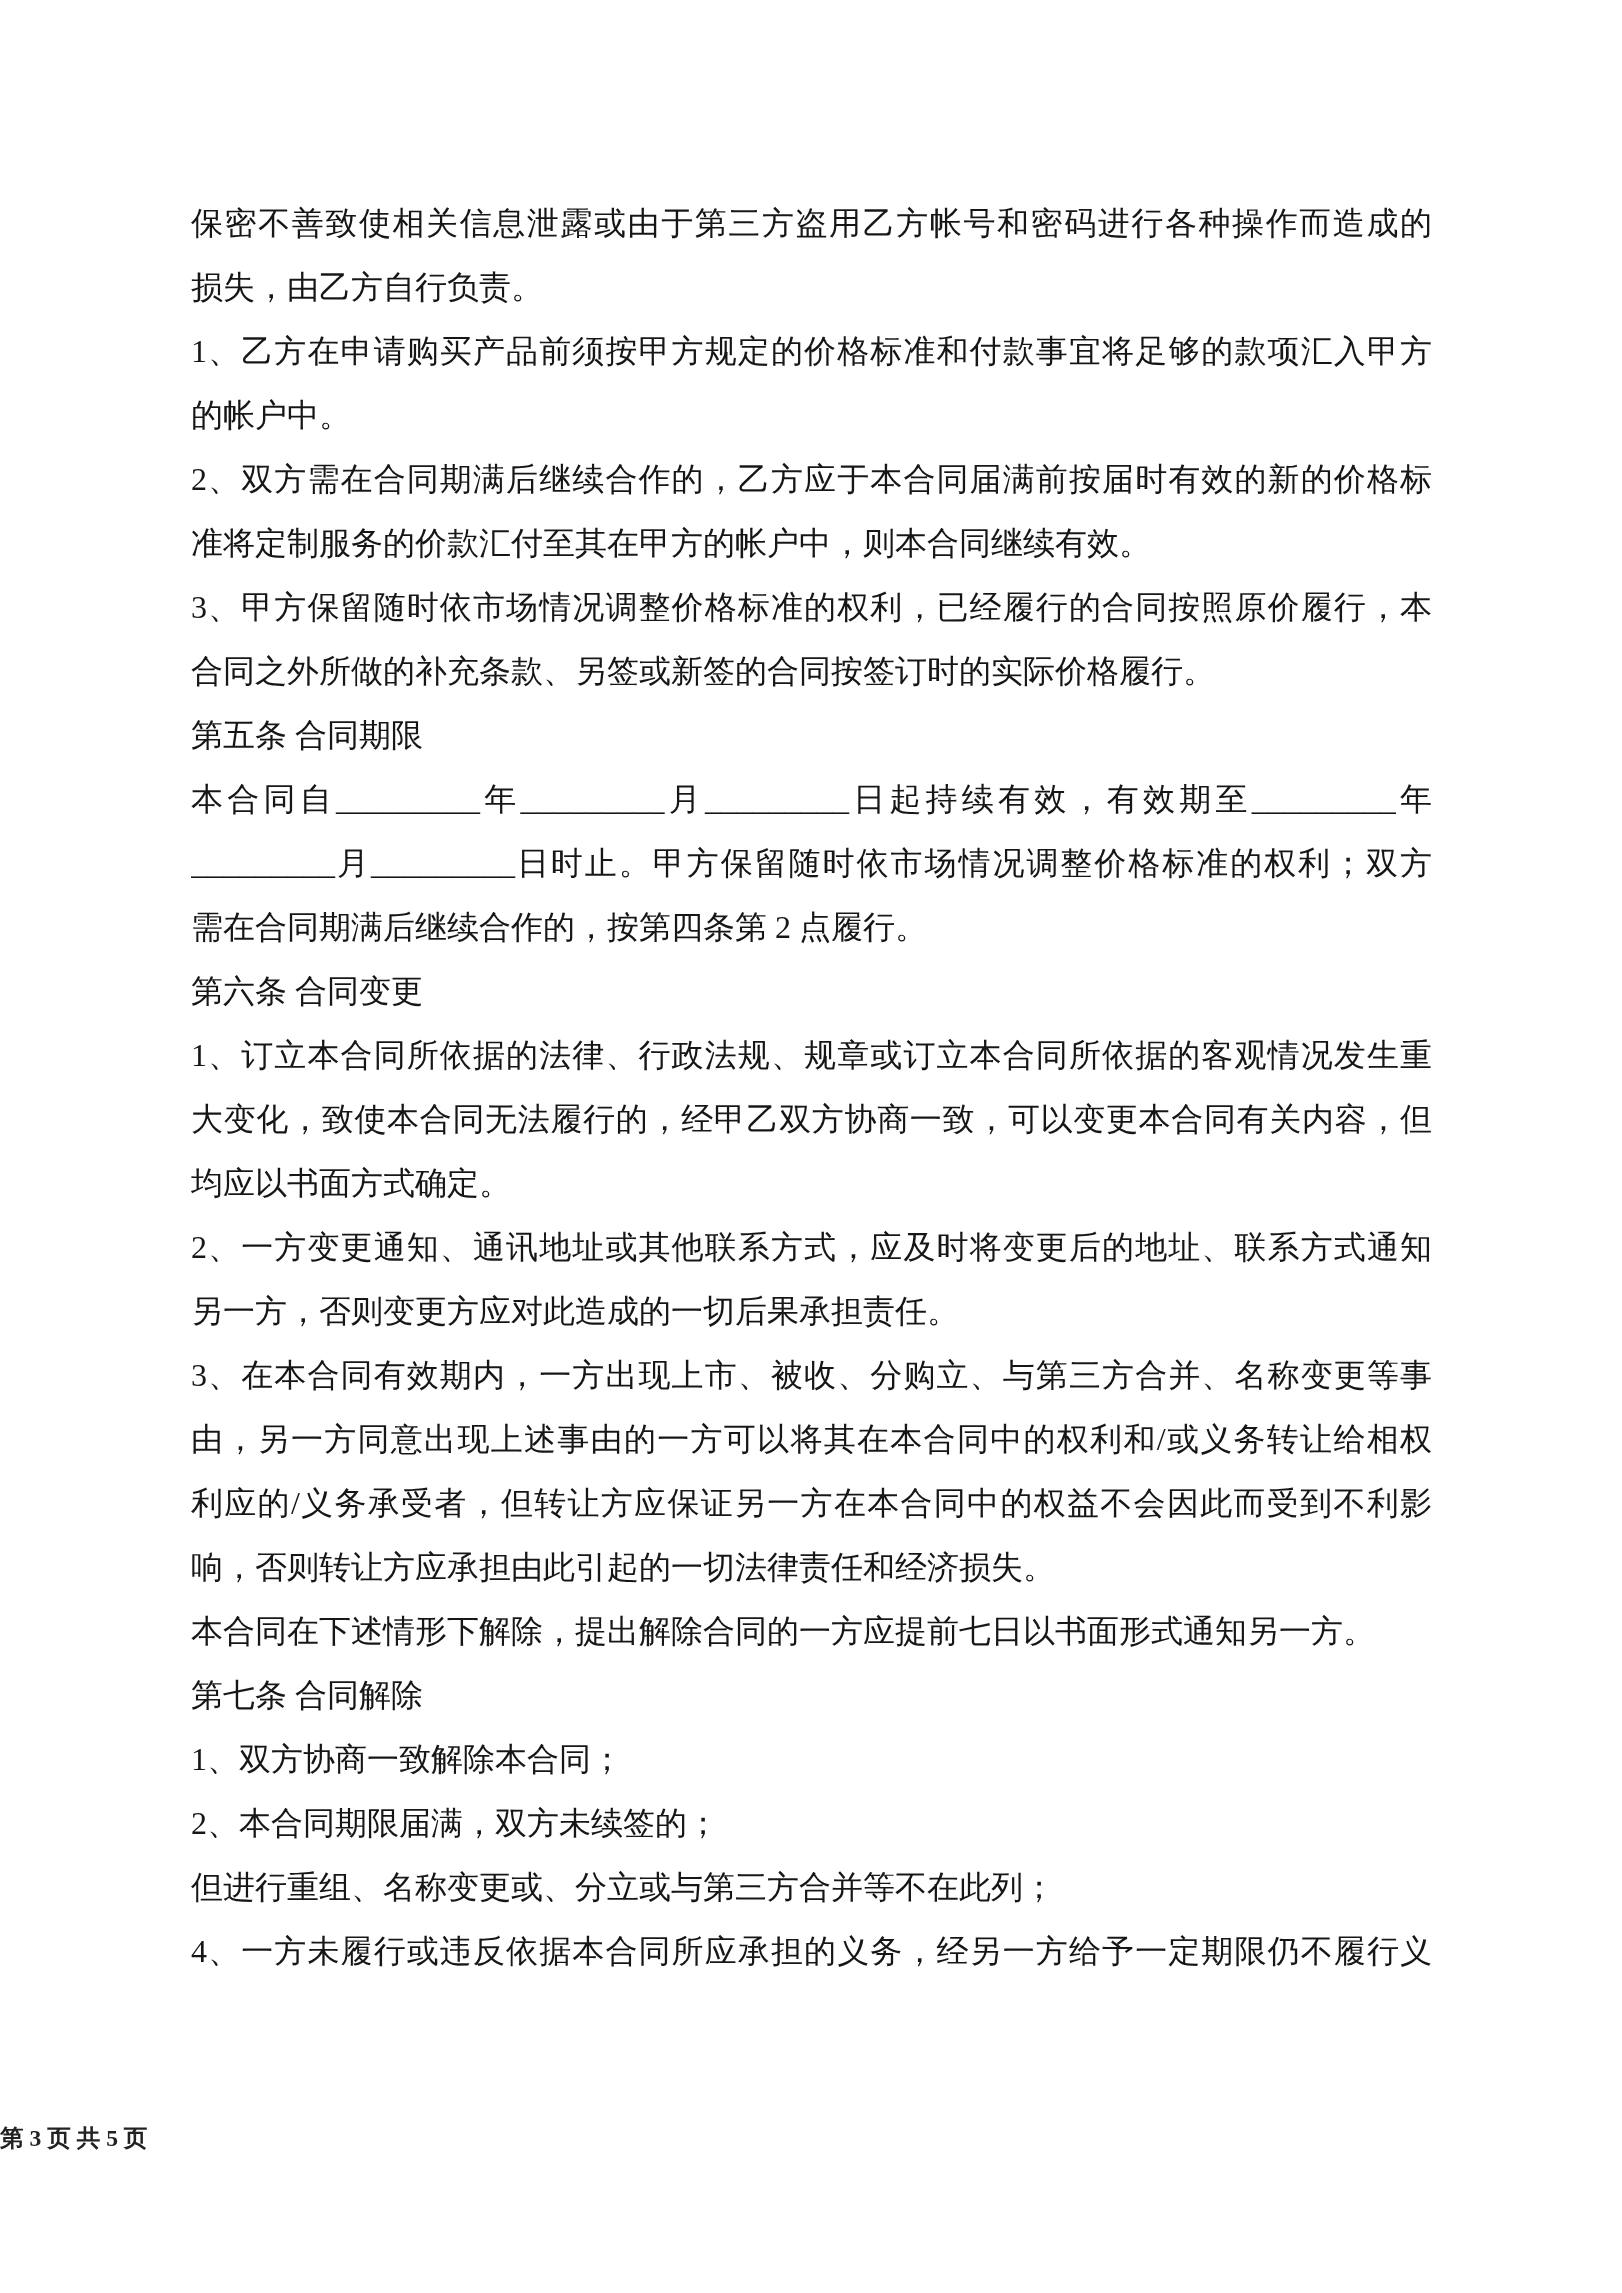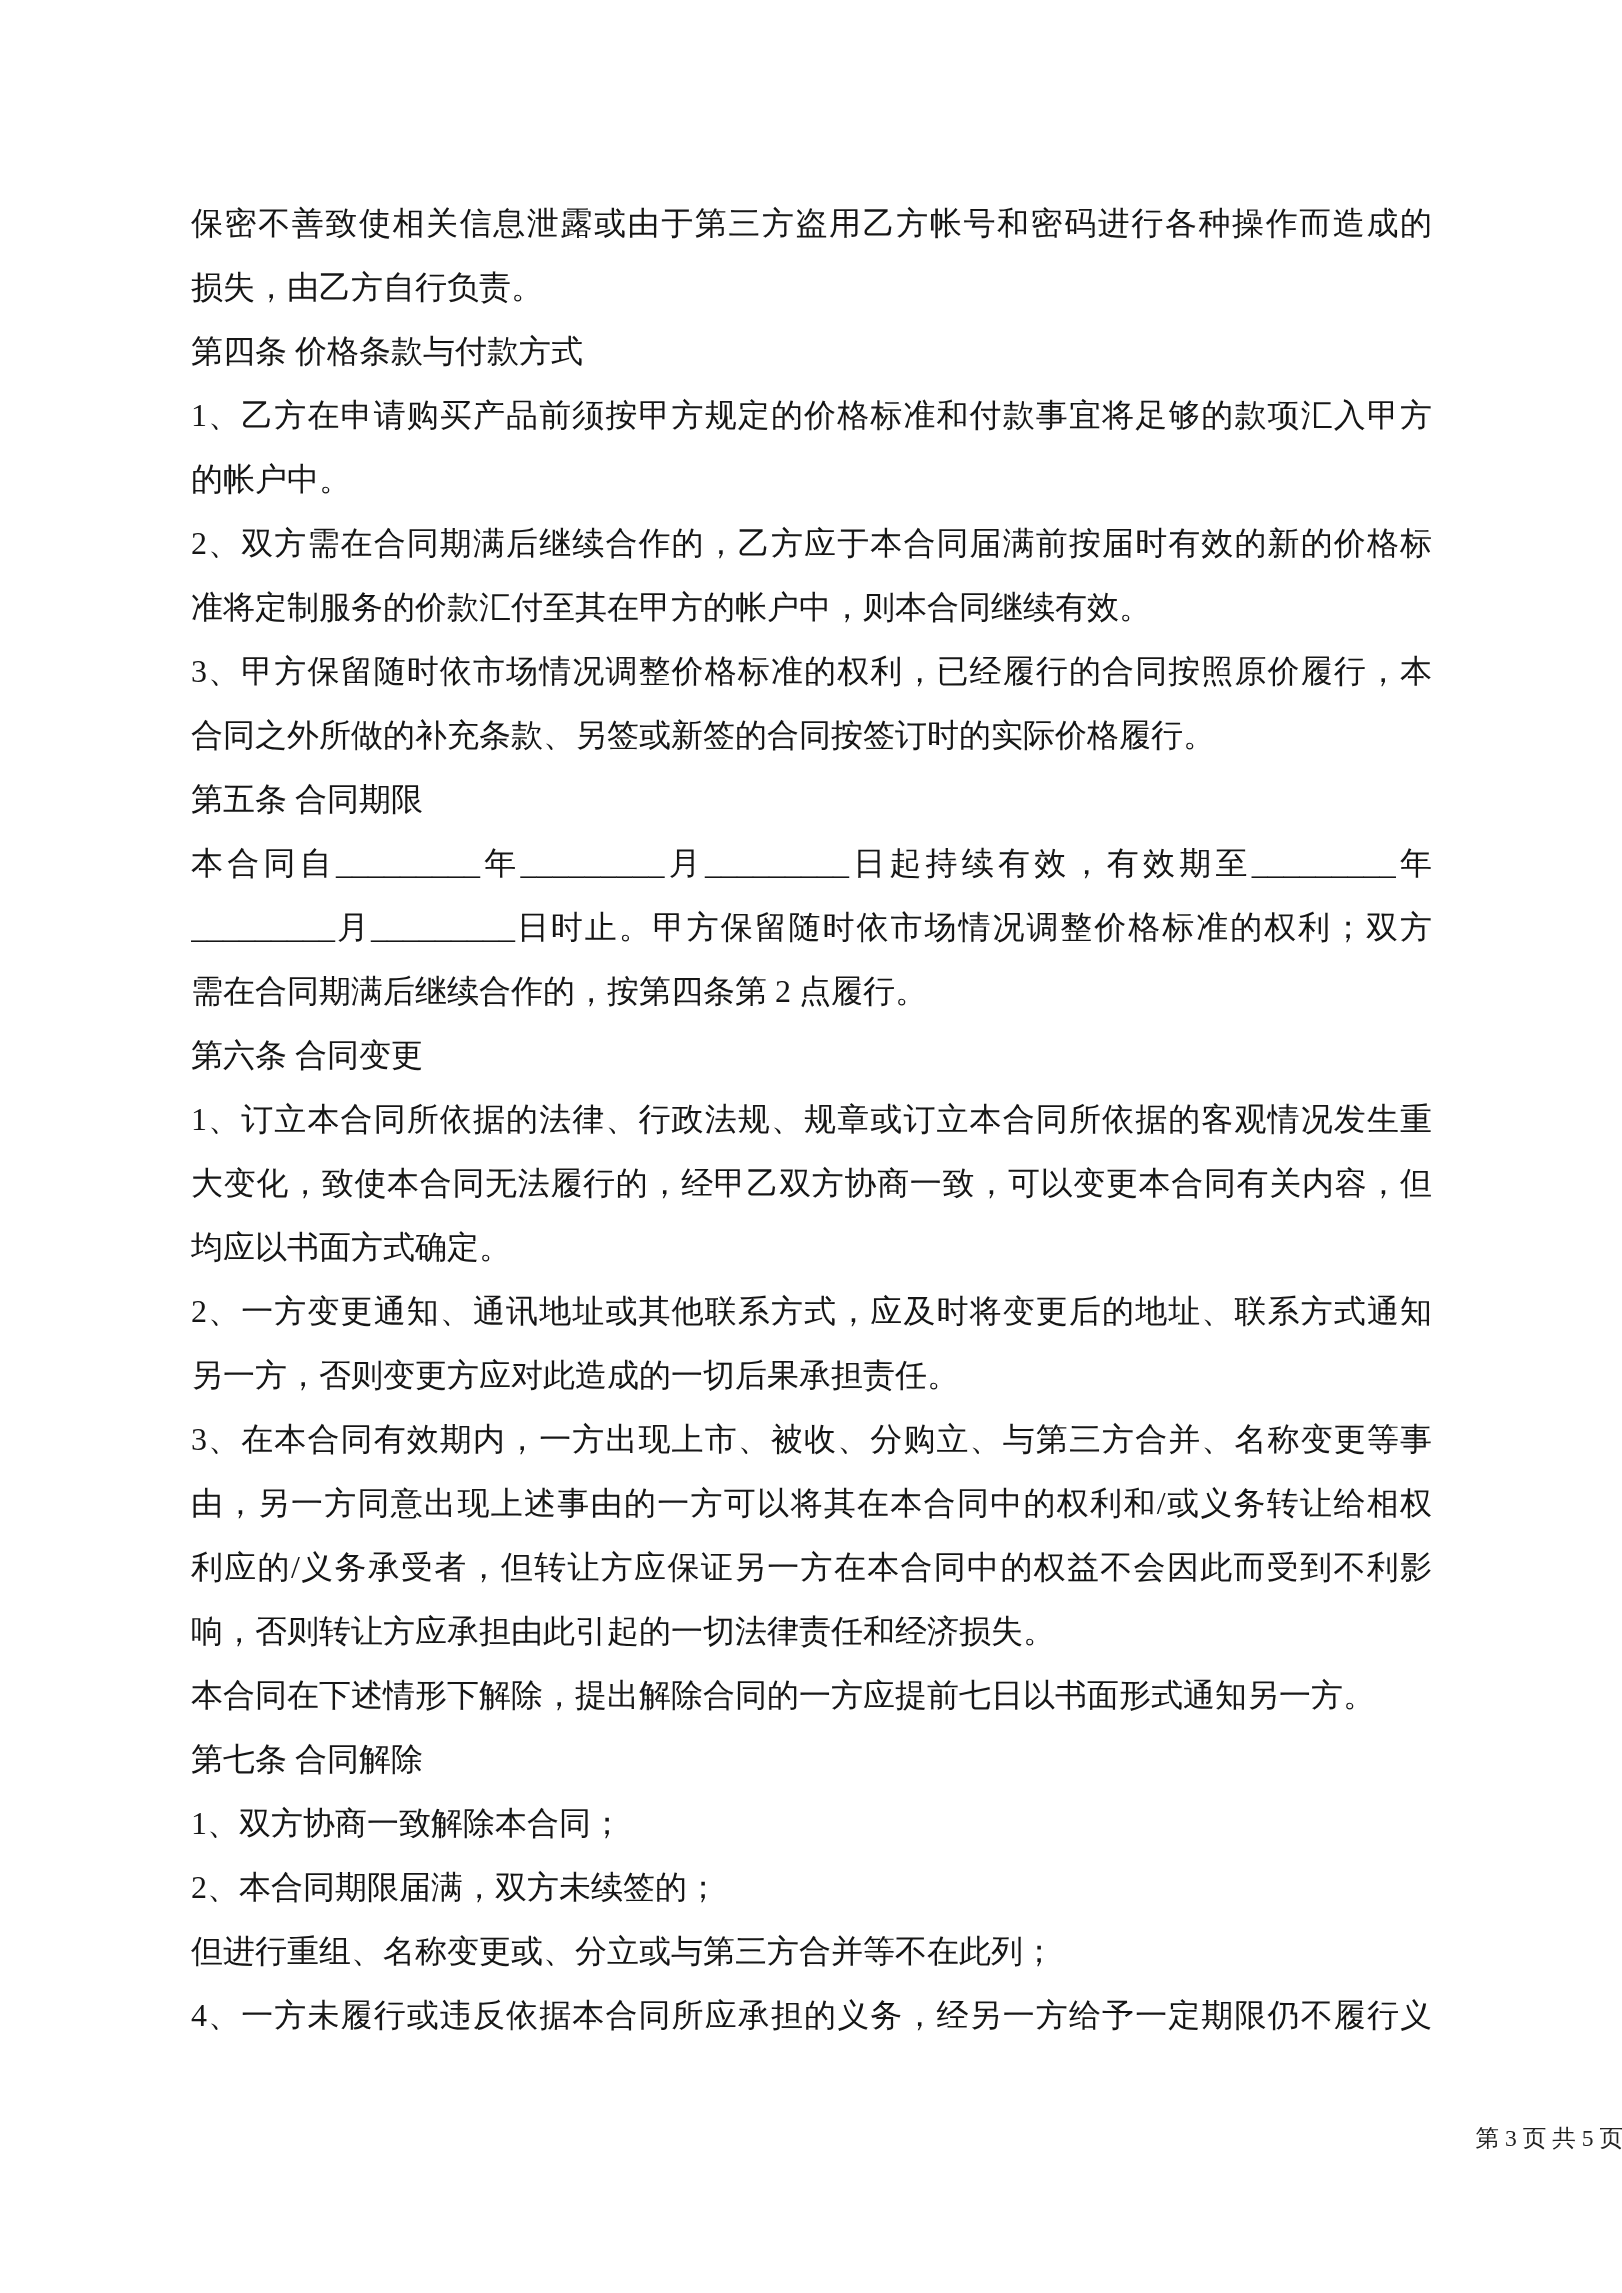--- a/index.html
+++ b/index.html
@@ -36,34 +36,34 @@
   }
   .line.justify {
     text-align: justify;
     text-align-last: justify;
   }
   .footer {
     position: absolute;
     top: 2120px;
     left: 0;
     width: 100%;
-    text-align: right;
+    text-align: left;
     font-size: 23.6px;
     line-height: 36px;
     color: #222222;
+    font-weight: bold;
   }
 </style>
 </head>
 <body>
 
 <div class="page">
   <div class="content">
       <div class="line justify">保密不善致使相关信息泄露或由于第三方盗用乙方帐号和密码进行各种操作而造成的</div>
       <div class="line">损失，由乙方自行负责。</div>
-      <div class="line">第四条 价格条款与付款方式</div>
       <div class="line justify">1、乙方在申请购买产品前须按甲方规定的价格标准和付款事宜将足够的款项汇入甲方</div>
       <div class="line">的帐户中。</div>
       <div class="line justify">2、双方需在合同期满后继续合作的，乙方应于本合同届满前按届时有效的新的价格标</div>
       <div class="line">准将定制服务的价款汇付至其在甲方的帐户中，则本合同继续有效。</div>
       <div class="line justify">3、甲方保留随时依市场情况调整价格标准的权利，已经履行的合同按照原价履行，本</div>
       <div class="line">合同之外所做的补充条款、另签或新签的合同按签订时的实际价格履行。</div>
       <div class="line">第五条 合同期限</div>
       <div class="line justify">本合同自_________年_________月_________日起持续有效，有效期至_________年</div>
       <div class="line justify">_________月_________日时止。甲方保留随时依市场情况调整价格标准的权利；双方</div>
       <div class="line">需在合同期满后继续合作的，按第四条第 2 点履行。</div>

